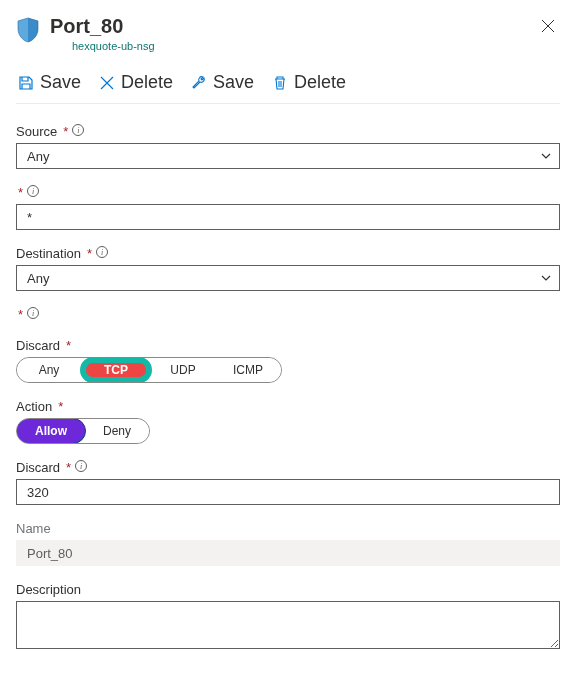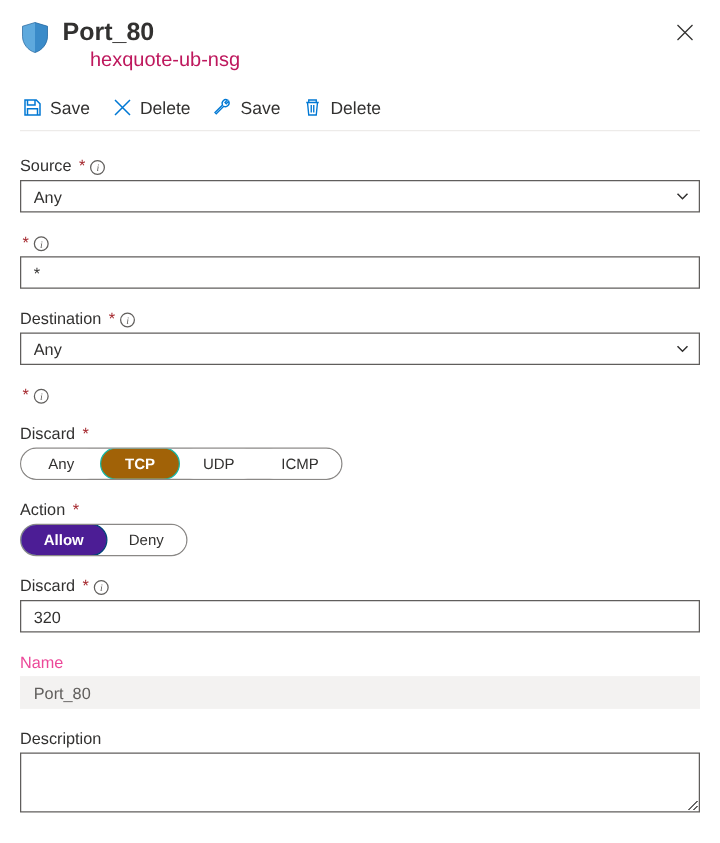--- a/index.html
+++ b/index.html
@@ -30,22 +30,22 @@
     .header-text {
       flex: 1;
     }
     .title {
       font-size: 20px;
       font-weight: 600;
       color: #323130;
       line-height: 1.2;
     }
     .subtitle {
-      font-size: 16px;
-      color: #be185d;
+      font-size: 11px;
+      color: #0f766e;
       margin-top: 2px;
       padding-left: 22px;
     }
     .close-btn {
       width: 24px;
       height: 24px;
       display: flex;
       align-items: center;
       justify-content: center;
       cursor: pointer;
@@ -58,40 +58,40 @@
       padding: 8px 0;
       border-bottom: 1px solid #edebe9;
       margin-bottom: 20px;
     }
     .toolbar-btn {
       display: inline-flex;
       align-items: center;
       gap: 6px;
       cursor: pointer;
       color: #323130;
-      font-size: 14px;
+      font-size: 18px;
       padding: 2px 2px;
     }
     .toolbar-btn svg {
       width: 16px;
       height: 16px;
     }
     .field {
       margin-bottom: 16px;
     }
     .field-label {
       font-size: 13px;
       color: #323130;
       margin-bottom: 4px;
       display: flex;
-      align-items: flex-end;
+      align-items: flex-start;
       gap: 4px;
     }
     .field-label.muted {
-      color: #ec4899;
+      color: #737373;
     }
     .required {
       color: #a4262c;
       margin-left: 2px;
     }
     .info-icon {
       width: 12px;
       height: 12px;
       border: 1px solid #605e5c;
       border-radius: 50%;
@@ -156,29 +156,29 @@
       cursor: pointer;
       background: #ffffff;
       color: #323130;
       display: flex;
       align-items: center;
       justify-content: center;
       min-width: 54px;
       border-radius: 14px;
     }
     .pill.selected {
-      background: #a16207;
+      background: #ef4444;
       color: #ffffff;
       font-weight: 600;
-      border: 1px solid #14b8a6;
+      border: 6px solid #14b8a6;
       margin: -1px;
       z-index: 1;
     }
     .pill.selected.blue {
-      background: #4c1d95;
+      background: #6d28d9;
       border: 1px solid #004578;
     }
   </style>
 </head>
 <body>
 
 <div class="header">
   <svg class="shield-icon" viewBox="0 0 24 28">
     <path d="M12 2 L22 5 V13 C22 19 17.5 24.5 12 26 C6.5 24.5 2 19 2 13 V5 Z" fill="#5ea9dd"></path>
     <path d="M12 2 L22 5 V13 C22 19 17.5 24.5 12 26 V2 Z" fill="#3a8bc9"></path>

